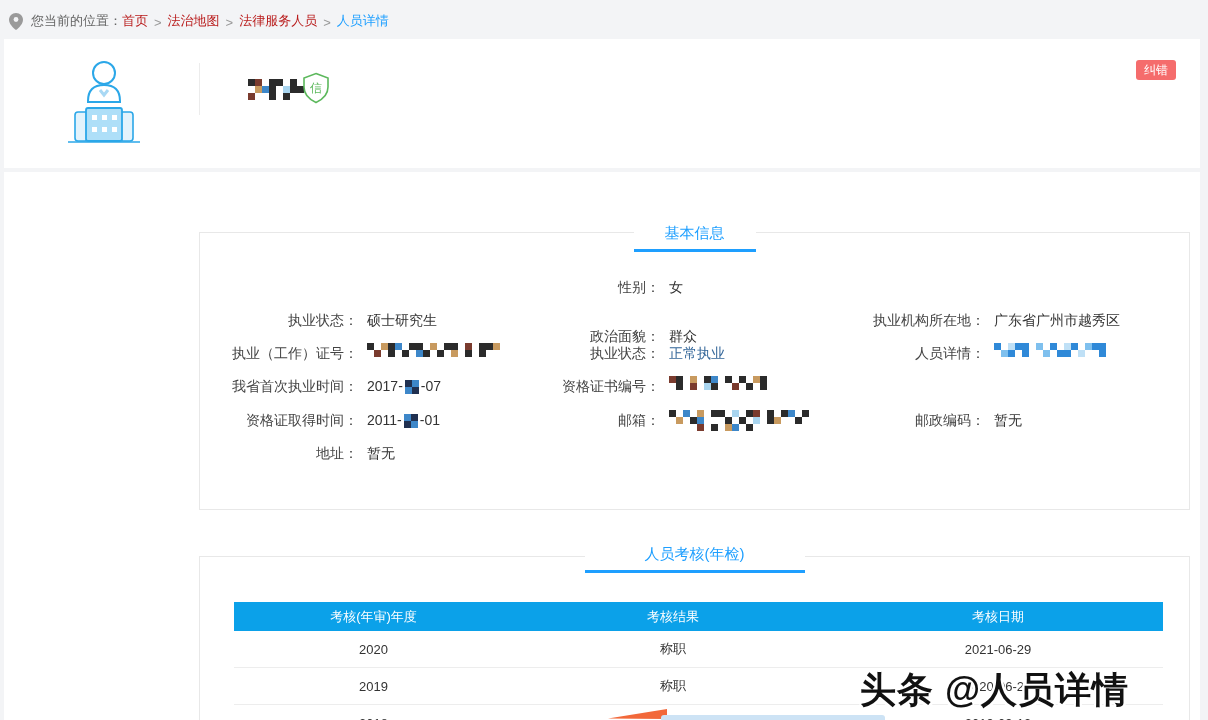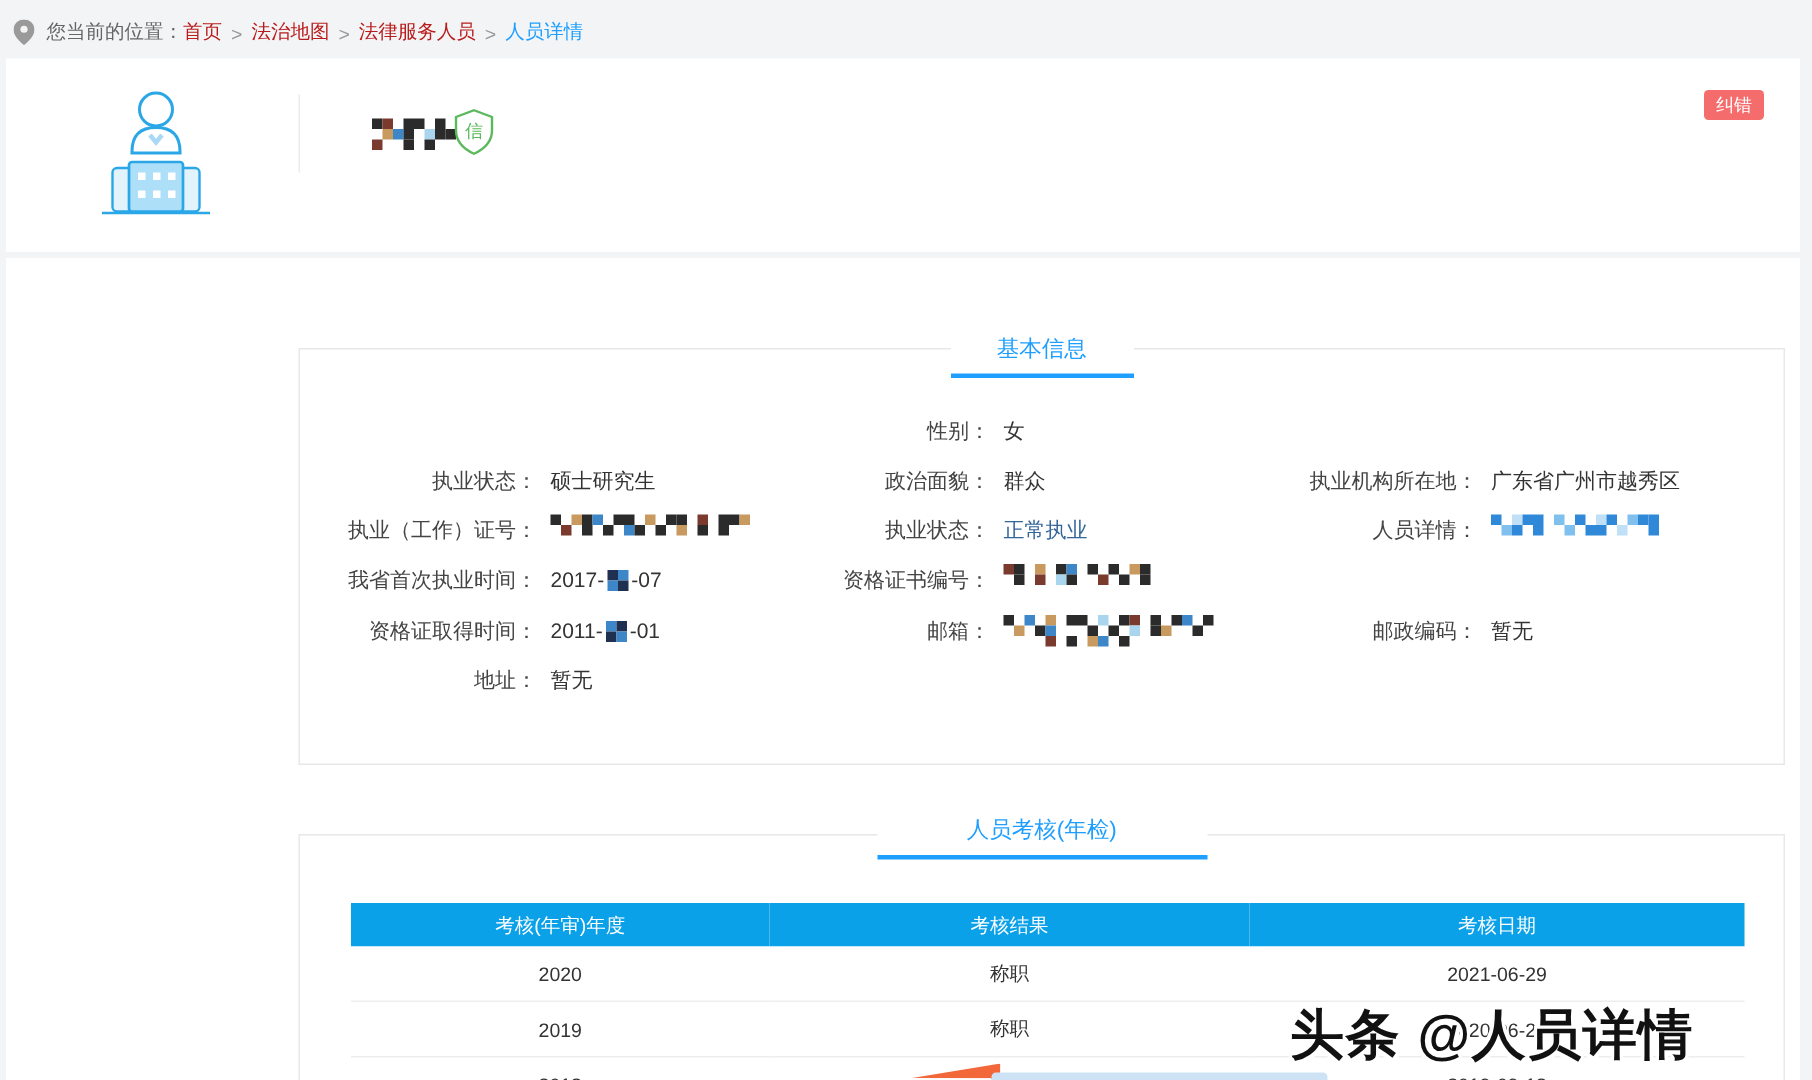--- a/index.html
+++ b/index.html
@@ -141,21 +141,21 @@
 
   <div class="frow" style="left:516px;top:105px">
     <span class="lbl">性别：</span>
     <span class="val">女</span>
   </div>
 
   <div class="frow" style="left:214px;top:138px">
     <span class="lbl">执业状态：</span>
     <span class="val">硕士研究生</span>
   </div>
-  <div class="frow" style="left:516px;top:138px">
+  <div class="frow" style="left:516px;top:154px">
     <span class="lbl">政治面貌：</span>
     <span class="val">群众</span>
   </div>
   <div class="frow" style="left:841px;top:138px">
     <span class="lbl">执业机构所在地：</span>
     <span class="val">广东省广州市越秀区</span>
   </div>
 
   <div class="frow" style="left:516px;top:171px">
     <span class="lbl">执业状态：</span>

